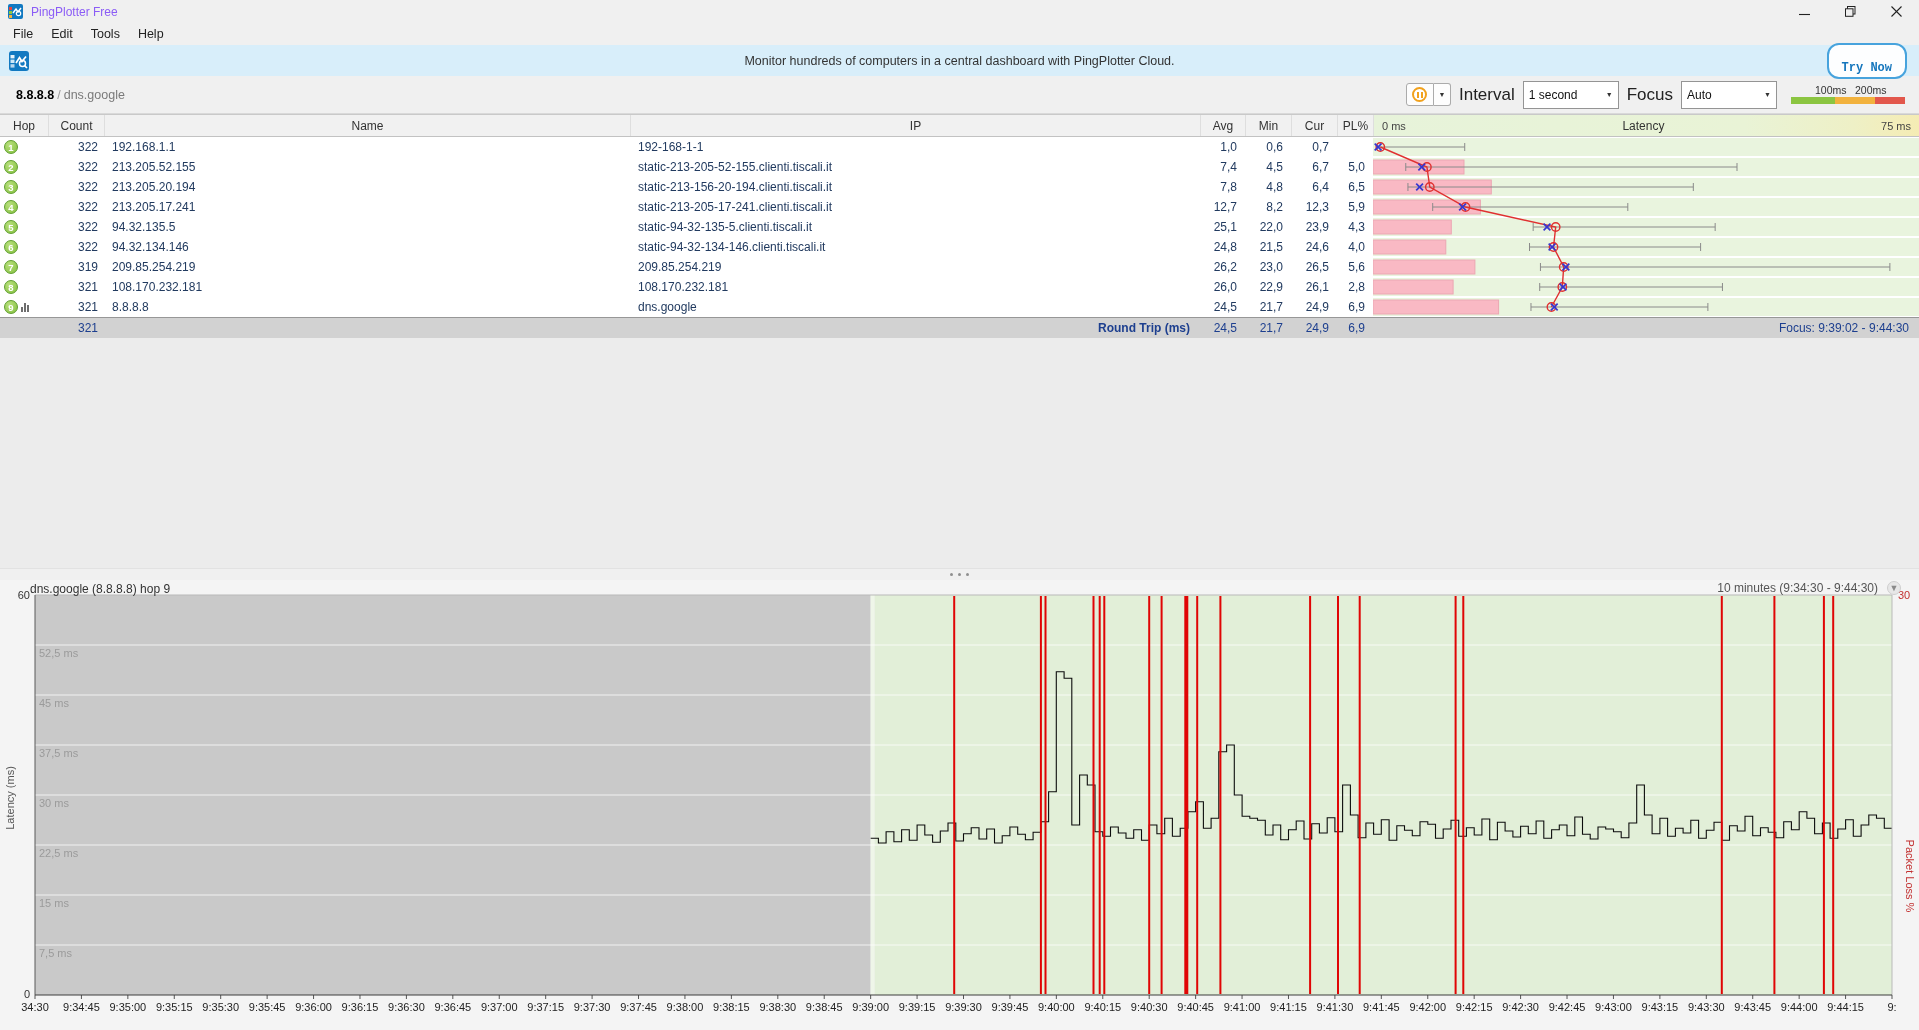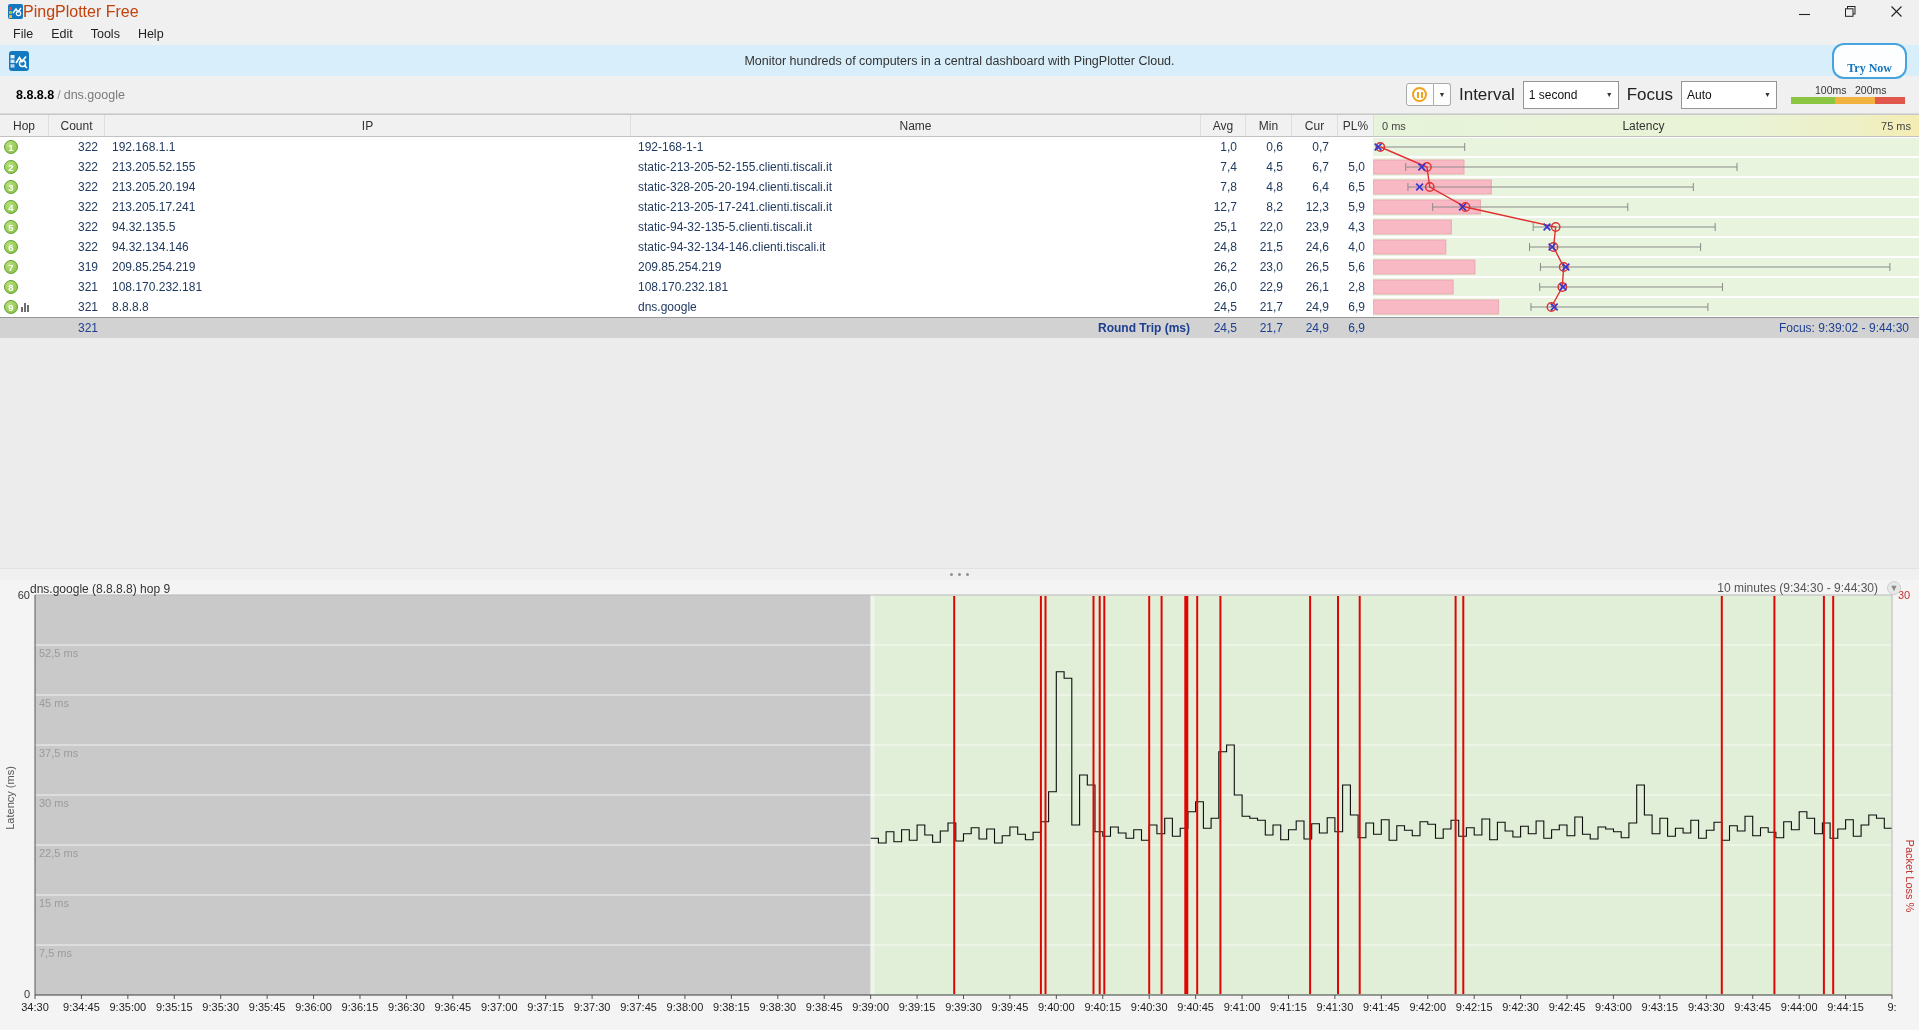--- a/index.html
+++ b/index.html
@@ -3,36 +3,36 @@
 <meta charset="utf-8">
 <style>
   * { box-sizing: border-box; margin: 0; padding: 0; }
   html,body { width:1919px; height:1030px; overflow:hidden; }
   body { font-family:"Liberation Sans", sans-serif; background:#ececec; color:#222; }
   svg { font-family:"Liberation Sans", sans-serif; }
 
   
   .titlebar { height:23px; background:#f0f0f0; display:flex; align-items:center; }
   .app-icon { width:15px; height:15px; margin-left:8px; display:inline-flex; }
-  .title-text { font-size:16px; color:#c2410c; }
+  .title-text { font-size:12px; color:#8b5cf6; margin-left:8px; }
   .win-controls { margin-left:auto; display:flex; height:100%; }
   .win-btn { width:46px; height:100%; display:flex; align-items:center; justify-content:center; }
   .win-btn svg { display:block; }
 
   
   .menubar { height:22px; background:#f0f0f0; display:flex; align-items:center; padding-left:4px; }
   .menu-item { font-size:12.5px; color:#222; padding:2px 9px; }
 
   
   .banner { height:31px; background:#d8eefa; display:flex; align-items:center; position:relative; }
   .banner-logo { width:20px; height:20px; margin-left:9px; display:inline-flex; }
   .banner-msg { position:absolute; left:50%; transform:translateX(-50%); font-size:12.5px; color:#333; white-space:nowrap; }
   .try-now { margin-left:auto; margin-right:12px; height:22px; padding:16px 13px; background:#fdfeff;
              border:2px solid #47a3dd; border-radius:12px; color:#1576bd; font-weight:bold;
-             font-size:12px; font-family:Liberation Serif, serif; }
+             font-size:12px; font-family:Liberation Mono, monospace; }
 
   
   .controlbar { height:38px; background:#f0f0f0; border-bottom:1px solid #d9d9d9; display:flex; align-items:center; }
   .target { font-size:12.5px; margin-left:16px; }
   .t-ip { font-weight:bold; color:#000; }
   .t-sep { color:#9a9a9a; margin:0 3px; }
   .t-name { color:#7a7a7a; }
   .controls { margin-left:auto; display:flex; align-items:center; gap:8px; padding-right:14px; }
   .pause-group { display:flex; }
   .pause-btn { width:28px; height:23px; background:#fdfdfd; border:1px solid #ababab; border-radius:3px 0 0 3px;
@@ -190,22 +190,22 @@
             <i class="r" style="background: rgb(226, 87, 76);"></i>
           </div>
       </div>
     </div>
   </div>
 
   <div class="tracetable">
     <div class="thead gridcols">
       <div>Hop</div>
       <div>Count</div>
+      <div>Name</div>
       <div>IP</div>
-      <div>Name</div>
       <div>Avg</div>
       <div>Min</div>
       <div>Cur</div>
       <div>PL%</div>
       <div class="lat-head">
         <span class="side">0 ms</span>
         <span class="mid">Latency</span>
         <span class="side">75 ms</span>
       </div>
     </div>
@@ -234,21 +234,21 @@
           <div class="cell-num">4,5</div>
           <div class="cell-num">6,7</div>
           <div class="cell-num">5,0</div>
         </div>
         <div class="trow gridcols">
           <div class="cell-hop">
             <span class="hopnum">3</span>
           </div>
           <div class="cell-count">322</div>
           <div class="cell-ip">213.205.20.194</div>
-          <div class="cell-name">static-328-205-20-194.clienti.tiscali.it</div>
+          <div class="cell-name">static-213-156-20-194.clienti.tiscali.it</div>
           <div class="cell-num">7,8</div>
           <div class="cell-num">4,8</div>
           <div class="cell-num">6,4</div>
           <div class="cell-num">6,5</div>
         </div>
         <div class="trow gridcols">
           <div class="cell-hop">
             <span class="hopnum">4</span>
           </div>
           <div class="cell-count">322</div>

